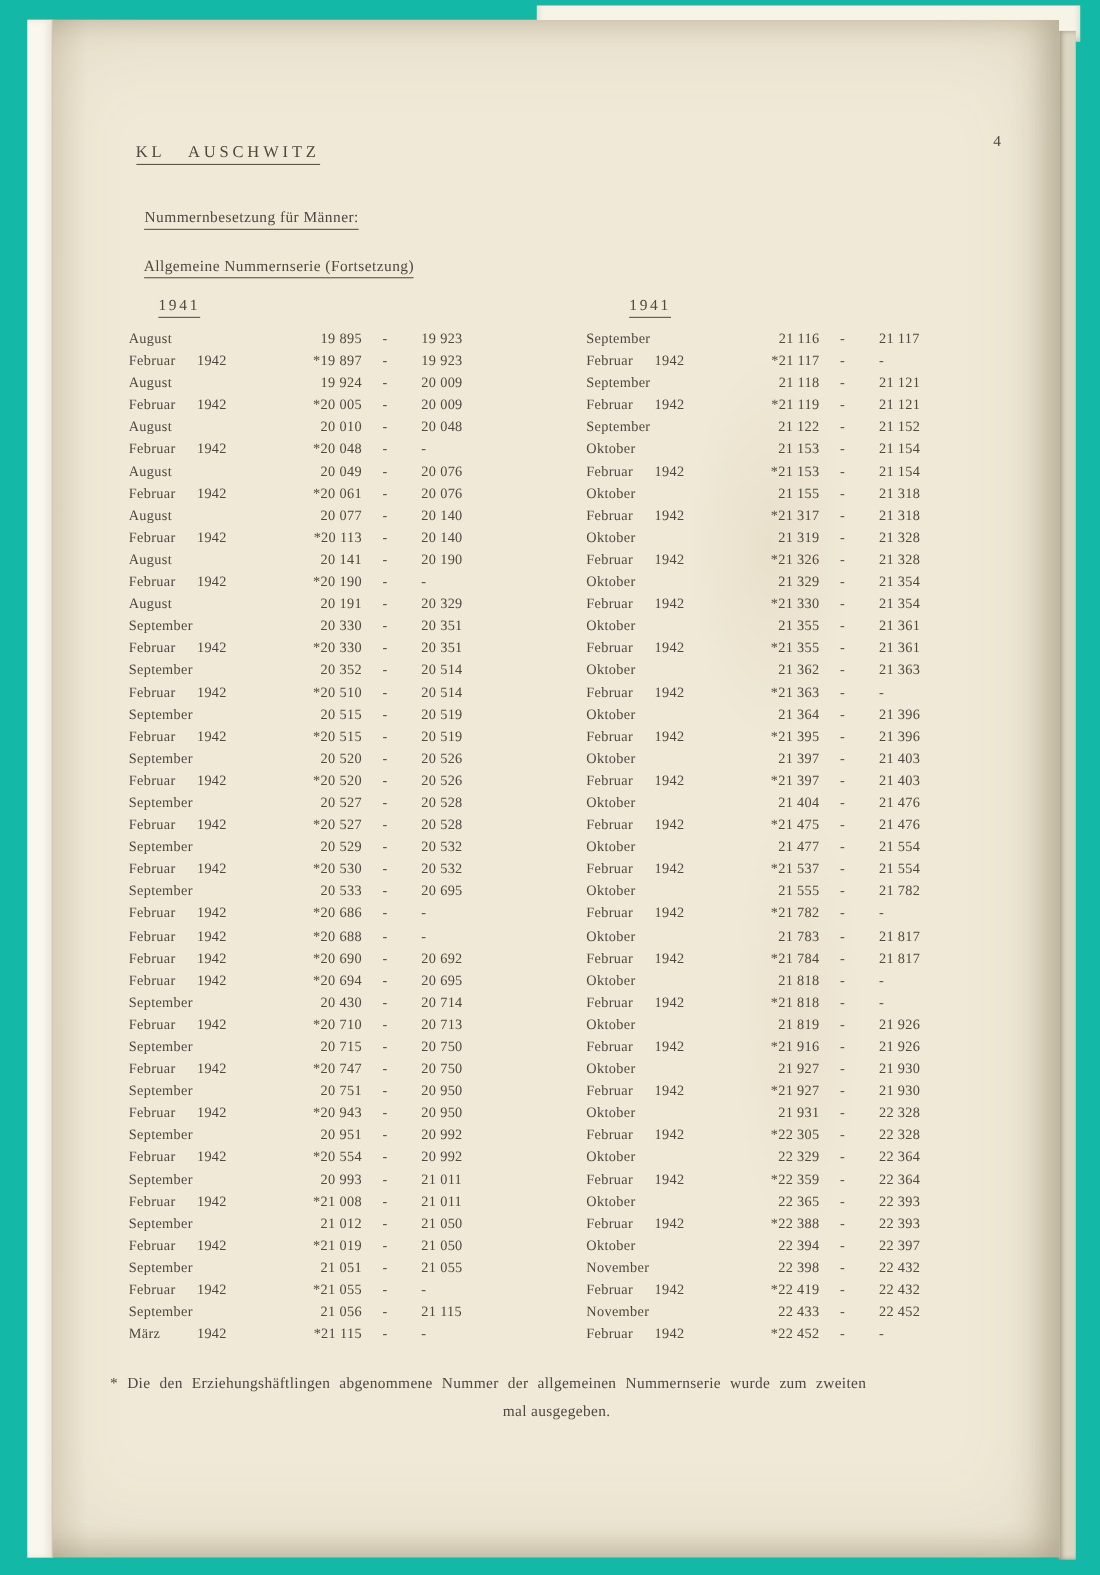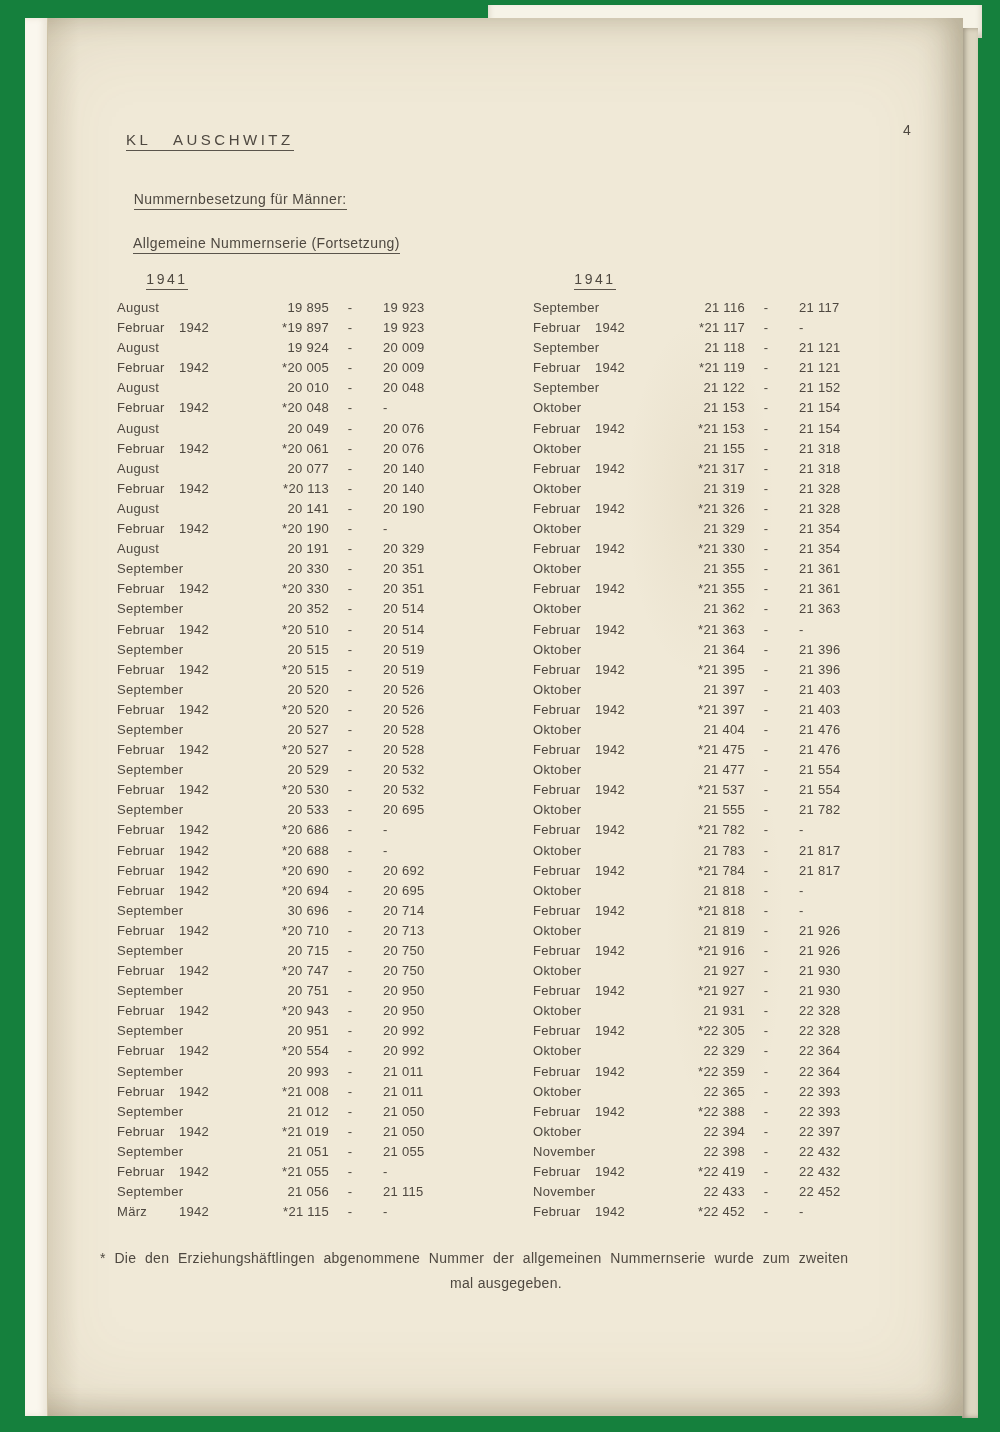--- a/index.html
+++ b/index.html
@@ -1,17 +1,17 @@
 <!DOCTYPE html>
 <html><head>
 <meta charset="utf-8">
 <style>
   html,body{margin:0;padding:0;background:#060606;}
-  .scan{position:relative;width:1000px;height:1432px;background:#15803d;overflow:hidden;
-        font-family:Liberation Sans, sans-serif;}
+  .scan{position:relative;width:1000px;height:1432px;background:#14b8a6;overflow:hidden;
+        font-family:Liberation Serif, serif;}
   
   .under-sheet{position:absolute;left:488px;top:5px;width:494px;height:33px;background:#f6f3e7;
                box-shadow:inset 0 -4px 6px rgba(90,80,50,0.25);}
   .right-sliver{position:absolute;left:962px;top:28px;width:16px;height:1390px;background:#ddd6c2;
                 box-shadow:inset 3px 0 5px rgba(60,50,30,0.4);}
   
   .page{position:absolute;left:25px;top:18px;width:938px;height:1398px;background:#f0e9d7;
         box-shadow:inset 0 0 90px rgba(120,100,55,0.16), inset -16px 0 28px rgba(70,58,32,0.22),
                    inset 0 -10px 24px rgba(90,75,40,0.12);}
   .binding-edge{position:absolute;left:0;top:0;width:22px;height:100%;background:#faf7ee;
@@ -289,21 +289,21 @@
 
   <div class="row">
     <span class="m"><span class="m-name">Februar</span><span class="m-year">1942</span></span>
     <span class="a">*20 694</span>
     <span class="d">-</span>
     <span class="b">20 695</span>
   </div>
 
   <div class="row">
     <span class="m"><span class="m-name">September</span><span class="m-year"></span></span>
-    <span class="a">30 696</span>
+    <span class="a">20 430</span>
     <span class="d">-</span>
     <span class="b">20 714</span>
   </div>
 
   <div class="row">
     <span class="m"><span class="m-name">Februar</span><span class="m-year">1942</span></span>
     <span class="a">*20 710</span>
     <span class="d">-</span>
     <span class="b">20 713</span>
   </div>

